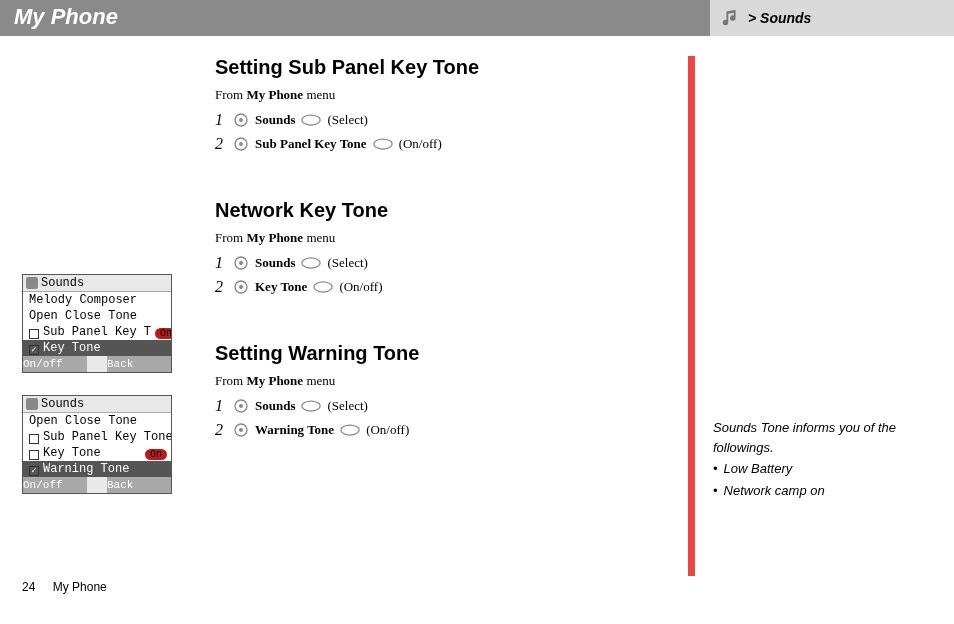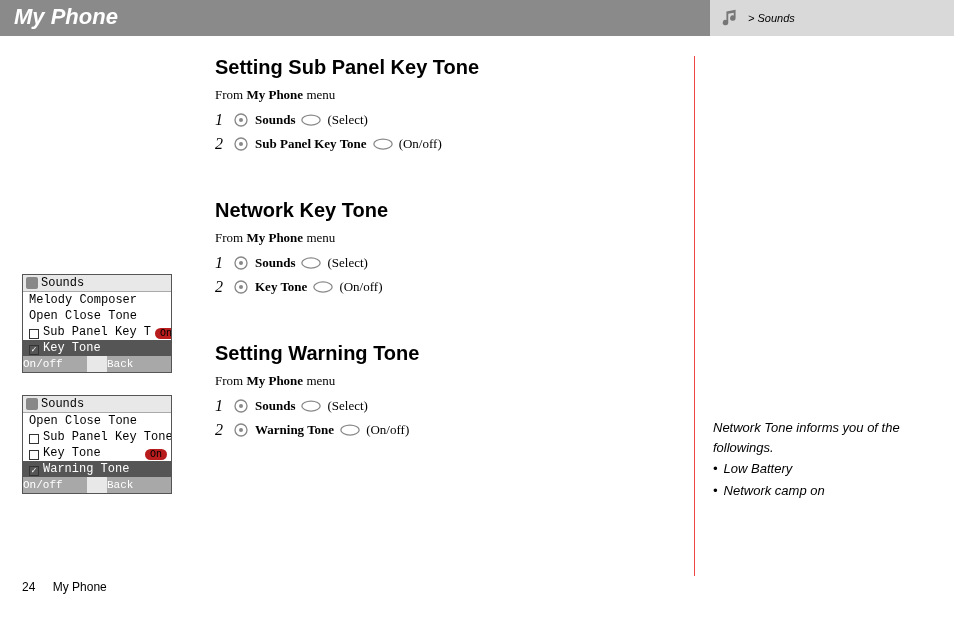--- a/index.html
+++ b/index.html
@@ -34,38 +34,38 @@
     padding: 0 10px;
     gap: 6px;
     font-family: Arial, Helvetica, sans-serif;
   }
   .bc-icon {
     width: 22px; height: 22px;
     position: relative;
   }
   .bc-text {
     font-style: italic;
-    font-weight: normal;
-    font-size: 11px;
+    font-weight: bold;
+    font-size: 14px;
   }
   .page {
     display: flex;
     padding: 20px 0 0 0;
   }
   .col-left {
     width: 215px;
     padding-left: 22px;
     display: flex;
     flex-direction: column;
     gap: 0;
   }
   .col-main {
     width: 480px;
     padding-right: 20px;
-    border-right: 1px solid #ef4444;
+    border-right: 7px solid #ef4444;
     min-height: 520px;
   }
   .col-side {
     width: 240px;
     padding: 0 18px;
     font-family: Arial, Helvetica, sans-serif;
   }
   h2.section {
     font-family: Arial, Helvetica, sans-serif;
     font-weight: bold;
@@ -389,21 +389,21 @@
             </svg>
           </span>
         <span>(On/off)</span>
       </div>
     </div>
 
   </div>
 
   <div class="col-side">
     <div class="sidebar-note">
-      <div>Network Tone informs you of the followings.</div>
+      <div>Sounds Tone informs you of the followings.</div>
       <div class="bullet">
           <span>•</span>
           <span>Low Battery</span>
         </div>
       <div class="bullet">
           <span>•</span>
           <span>Network camp on</span>
         </div>
     </div>
   </div>

